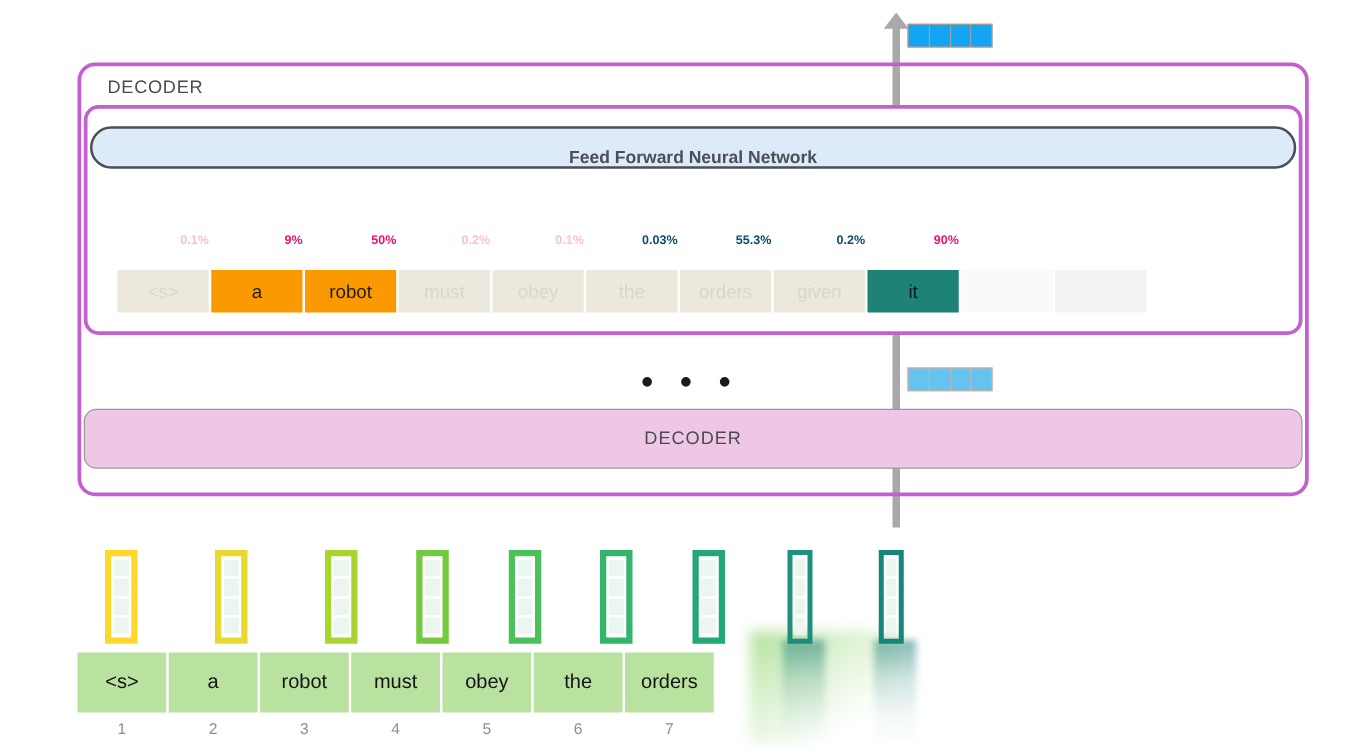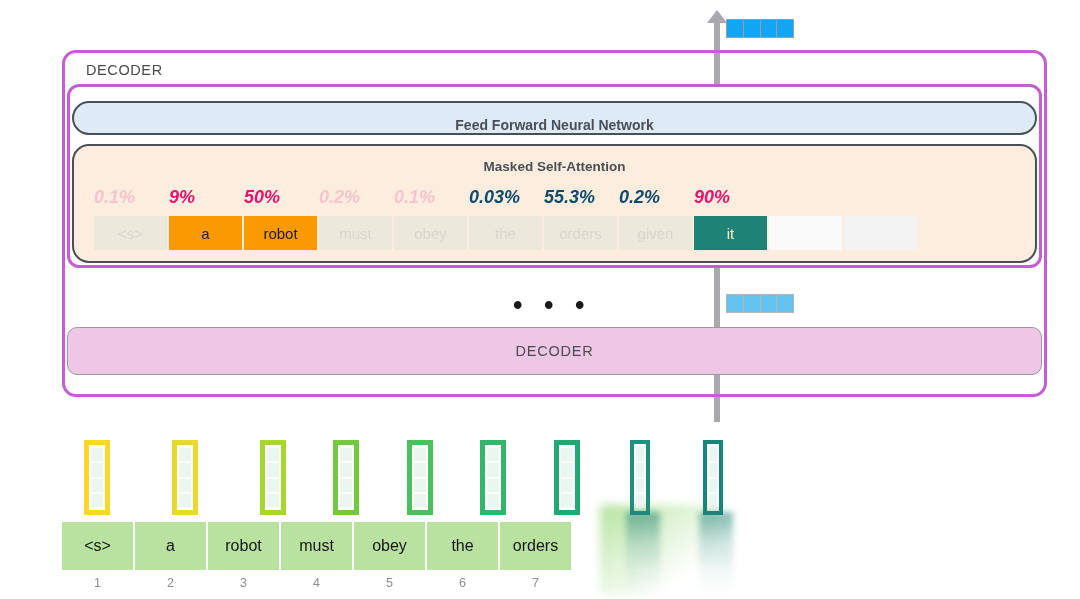--- a/index.html
+++ b/index.html
@@ -122,25 +122,24 @@
 
   
   #pct-row {
     left: 94px; top: 187px;
     width: 925px; height: 20px;
     display: flex;
     gap: 2px;
   }
   .pct {
     width: 73px;
-    text-align: left;
-    font-size: 18px;
+    text-align: right;
+    font-size: 10px;
     font-weight: bold;
     color: #f9cfd7;
-    font-style: italic;
   }
   .pct.dim  { color: #f7c3ce; font-weight: bold; }
   .pct.mid  { color: #0c4a6e; }
   .pct.hot  { color: #e8136e; }
 
   
   #tok-row {
     left: 94px; top: 216px;
     width: 925px; height: 34px;
     display: flex;
@@ -150,21 +149,21 @@
     width: 73px;
     height: 34px;
     display: flex;
     align-items: center;
     justify-content: center;
     font-size: 15px;
     box-sizing: border-box;
   }
   .tok.muted  { background: #ece9dc; color: #d8d6cb; }
   .tok.active { background: #fb9a00; color: #1d1d1d; }
-  .tok.focus  { background: #1f8276; color: #fef9c3; }
+  .tok.focus  { background: #1f8276; color: #0f172a; }
   .tok.empty  { background: #fafafa; }
   .tok.empty2 { background: #f3f3f3; }
 
   
   #ellipsis {
     left: 513px; top: 292px;
     font-size: 27px;
     font-weight: bold;
     letter-spacing: 7px;
     color: #1a1a1a;
@@ -287,23 +286,20 @@
 
   <div class="abs" id="decoder-outer"></div>
   <div class="abs" id="decoder-outer-label">DECODER</div>
 
   <div class="abs" id="decoder-layer"></div>
 
   <div class="abs" id="ffnn">
     <span id="ffnn-label">Feed Forward Neural Network</span>
   </div>
 
-  <div class="abs" id="msa">
-    <div class="abs" id="msa-label">Masked Self-Attention</div>
-  </div>
 
   <div class="abs" id="pct-row">
     <div class="pct dim">0.1%</div>
     <div class="pct hot">9%</div>
     <div class="pct hot">50%</div>
     <div class="pct dim">0.2%</div>
     <div class="pct dim">0.1%</div>
     <div class="pct mid">0.03%</div>
     <div class="pct mid">55.3%</div>
     <div class="pct mid">0.2%</div>

